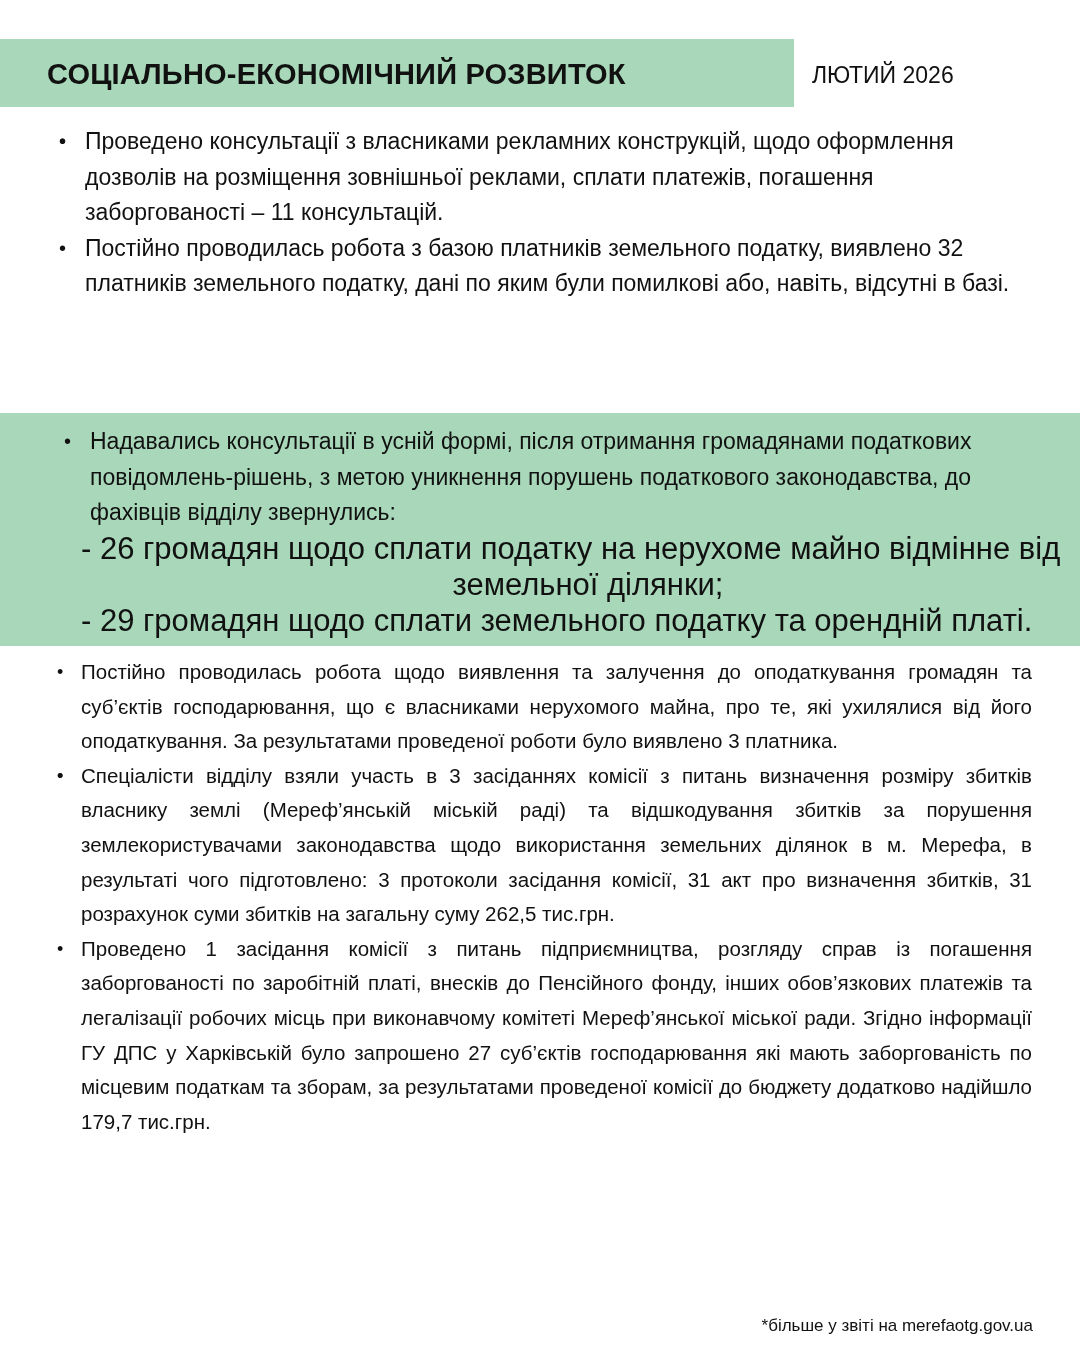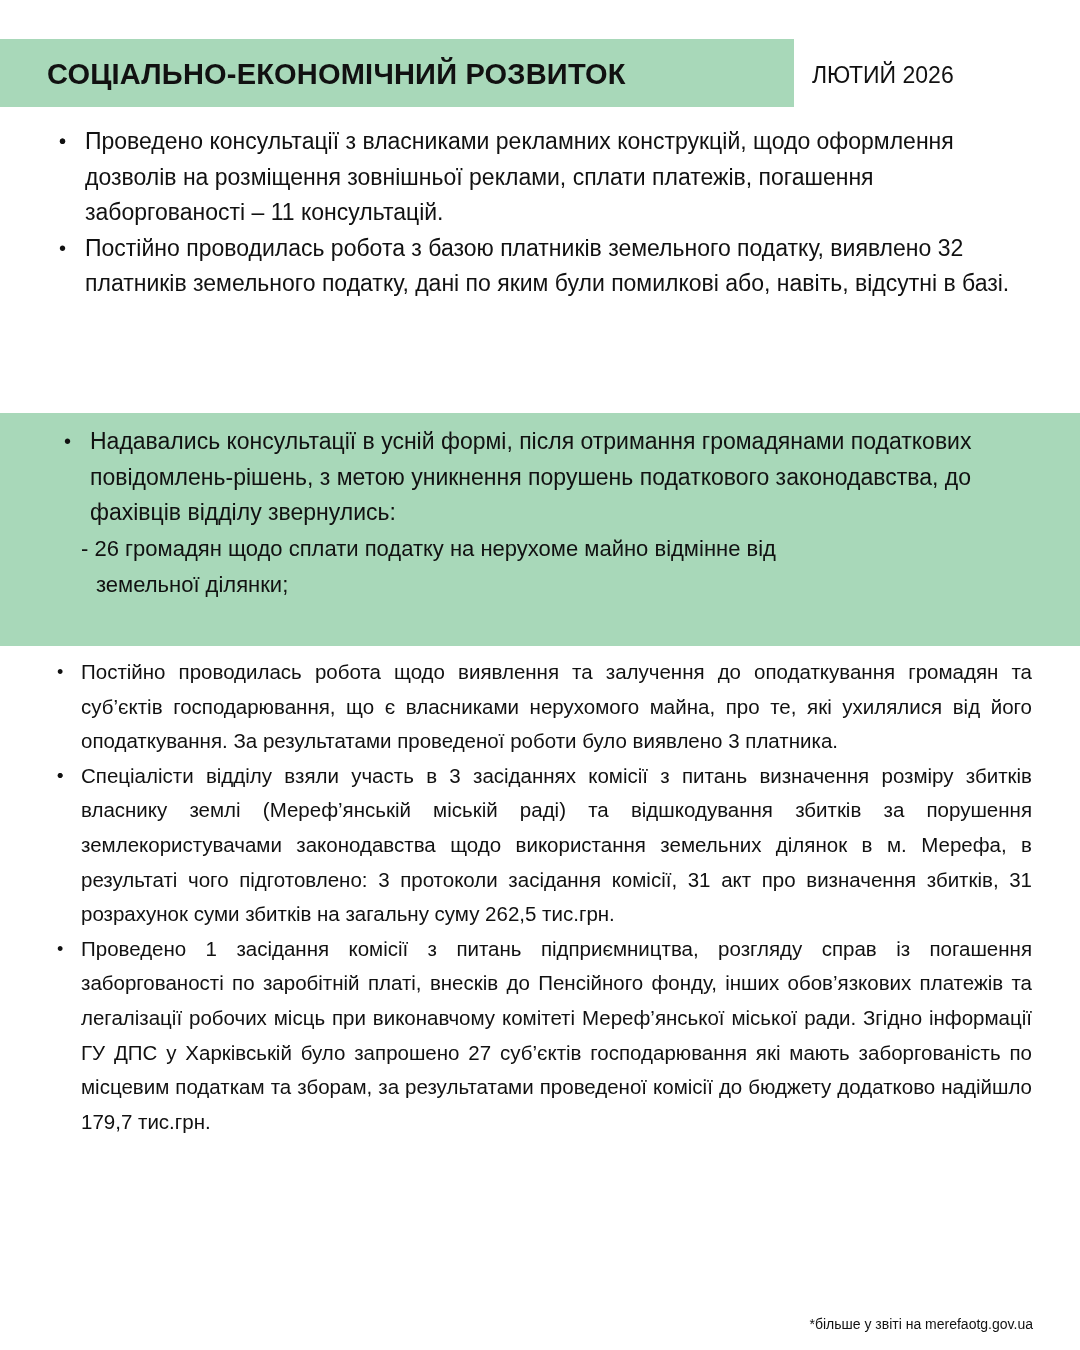--- a/index.html
+++ b/index.html
@@ -25,30 +25,30 @@
   .big li {
     position: relative; font-size: 23px; line-height: 35.5px; padding-left: 85px; padding-right: 40px;
   }
   .big li .bullet {
     position: absolute; left: 59px; top: 0; font-size: 20px;
   }
   .sec2 ul { padding-top: 11px; }
   .sec2 li { padding-left: 90px; }
   .sec2 li .bullet { left: 64px; }
   .dash-line {
-    font-size: 22px; line-height: 36px; padding-left: 81px; 
+    font-size: 31px; line-height: 36px; padding-left: 81px; 
   }
-  .dash-line .cont { display: block; padding-left: 15px; }
+  .dash-line .cont { display: block; padding-left: 15px; text-align: center; }
   .small li {
     position: relative; font-size: 20.5px; line-height: 34.6px; padding-left: 81px; padding-right: 48px;
     text-align: justify;
   }
   .small li .bullet { position: absolute; left: 57px; top: 0; font-size: 18px; }
   .footer-note {
-    position: absolute; right: 47px; top: 1316px; font-size: 14px; white-space: nowrap;
+    position: absolute; right: 47px; top: 1316px; font-size: 17px; white-space: nowrap;
   }
 </style>
 </head>
 <body>
 
 <div class="header-band"></div>
 <div class="header-title">СОЦІАЛЬНО-ЕКОНОМІЧНИЙ РОЗВИТОК</div>
 <div class="header-date">ЛЮТИЙ 2026</div>
 
 <div class="section sec1 big">
@@ -60,20 +60,23 @@
 </div>
 
 <div class="section sec2 big">
   <ul>
     <li><span class="bullet">•</span><span>Надавались консультації в усній формі, після отримання громадянами податкових повідомлень-рішень, з метою уникнення порушень податкового законодавства, до фахівців відділу звернулись:</span></li>
   </ul>
   <div class="dash-line">
     <span>- 26 громадян щодо сплати податку на нерухоме майно відмінне від</span>
     <span class="cont">земельної ділянки;</span>
   </div>
+  <div class="dash-line">
+    <span>- 29 громадян щодо сплати земельного податку та орендній платі.</span>
+  </div>
 </div>
 
 <div class="section sec3 small">
   <ul>
     <li><span class="bullet">•</span><span>Постійно проводилась робота щодо виявлення та залучення до оподаткування громадян та суб’єктів господарювання, що є власниками нерухомого майна, про те,  які ухилялися від його оподаткування. За результатами проведеної роботи було виявлено 3 платника.</span></li>
     <li><span class="bullet">•</span></li>
     <li><span class="bullet">•</span><span>Спеціалісти відділу взяли участь в 3 засіданнях комісії з питань визначення розміру збитків власнику землі (Мереф’янській міській раді) та відшкодування збитків за порушення землекористувачами законодавства щодо використання земельних ділянок в м. Мерефа, в результаті чого підготовлено: 3 протоколи засідання комісії, 31 акт про визначення збитків, 31 розрахунок суми збитків на загальну суму 262,5 тис.грн.</span></li>
     <li><span class="bullet">•</span><span>Проведено 1 засідання комісії  з питань підприємництва, розгляду справ із погашення заборгованості по заробітній платі, внесків до Пенсійного фонду, інших обов’язкових платежів та легалізації робочих місць при виконавчому комітеті Мереф’янської міської ради. Згідно інформації ГУ ДПС у Харківській було запрошено 27 суб’єктів господарювання які мають заборгованість по місцевим податкам та зборам, за результатами проведеної комісії до бюджету додатково надійшло 179,7 тис.грн.</span></li>
   </ul>
 </div>

